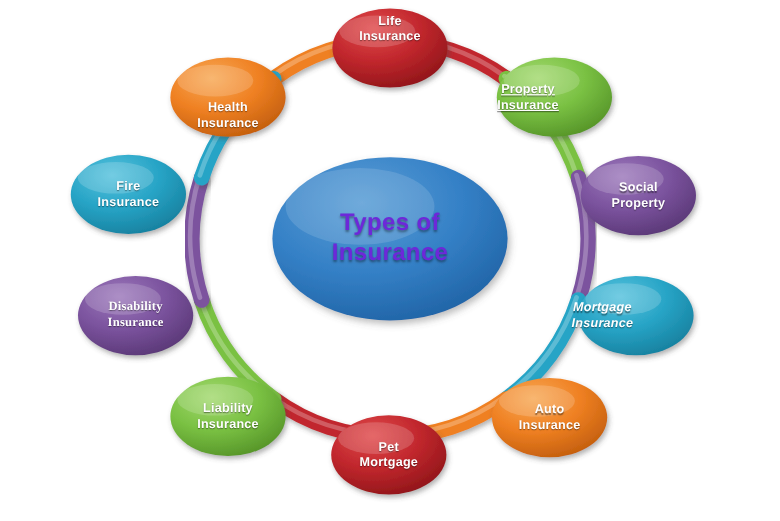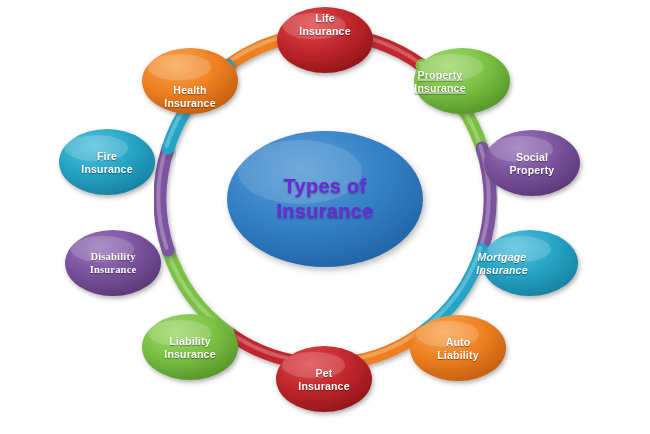--- a/index.html
+++ b/index.html
@@ -205,23 +205,23 @@
   <div id="node-labels-layer">
       <div class="node-label" style="left: 325px; top: 24px;">Life
 Insurance</div>
       <div class="node-label" style="left: 440px; top: 81px; text-decoration: underline;">Property
 Insurance</div>
       <div class="node-label" style="left: 532px; top: 163px;">Social
 Property</div>
       <div class="node-label" style="left: 502px; top: 263px; font-style: italic;">Mortgage
 Insurance</div>
       <div class="node-label" style="left: 458px; top: 348px;">Auto
-Liability</div>
+Insurance</div>
       <div class="node-label" style="left: 324px; top: 379px;">Pet
-Insurance</div>
+Mortgage</div>
       <div class="node-label" style="left: 190px; top: 347px;">Liability
 Insurance</div>
       <div class="node-label" style="left: 113px; top: 263px; font-family: Liberation Serif, serif;">Disability
 Insurance</div>
       <div class="node-label" style="left: 107px; top: 162px;">Fire
 Insurance</div>
       <div class="node-label" style="left: 190px; top: 96px;">Health
 Insurance</div>
     </div>
 

